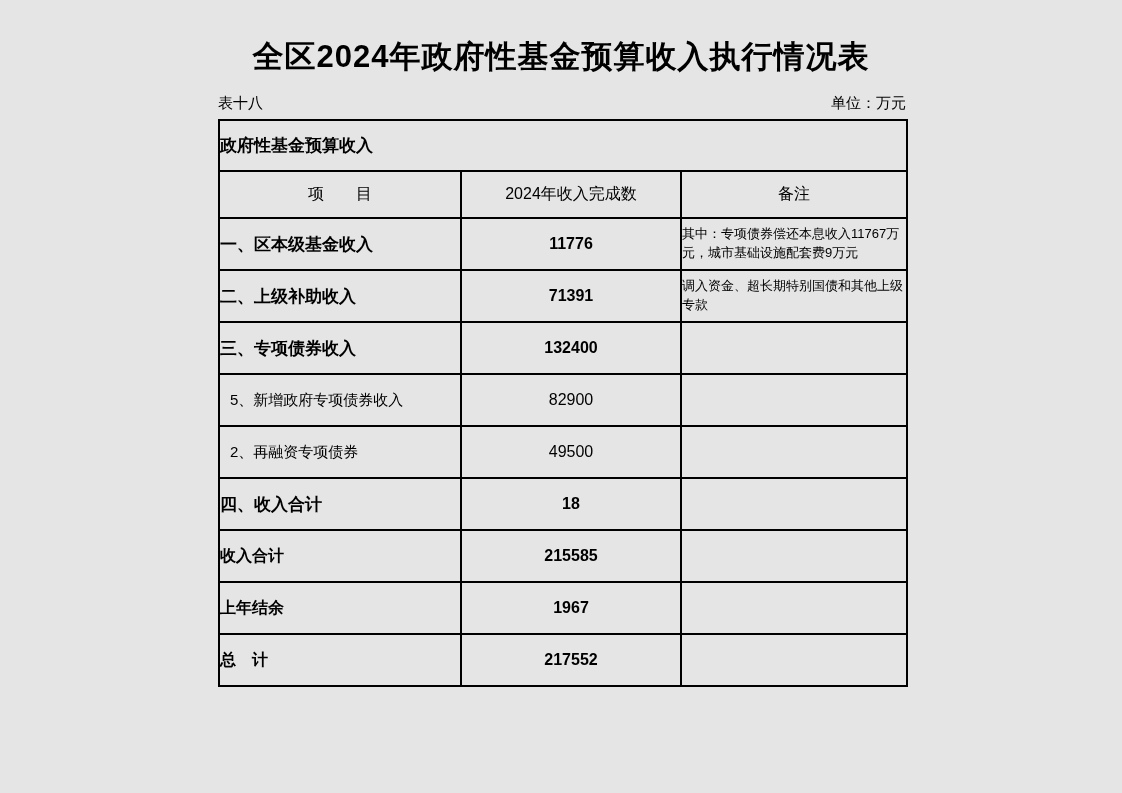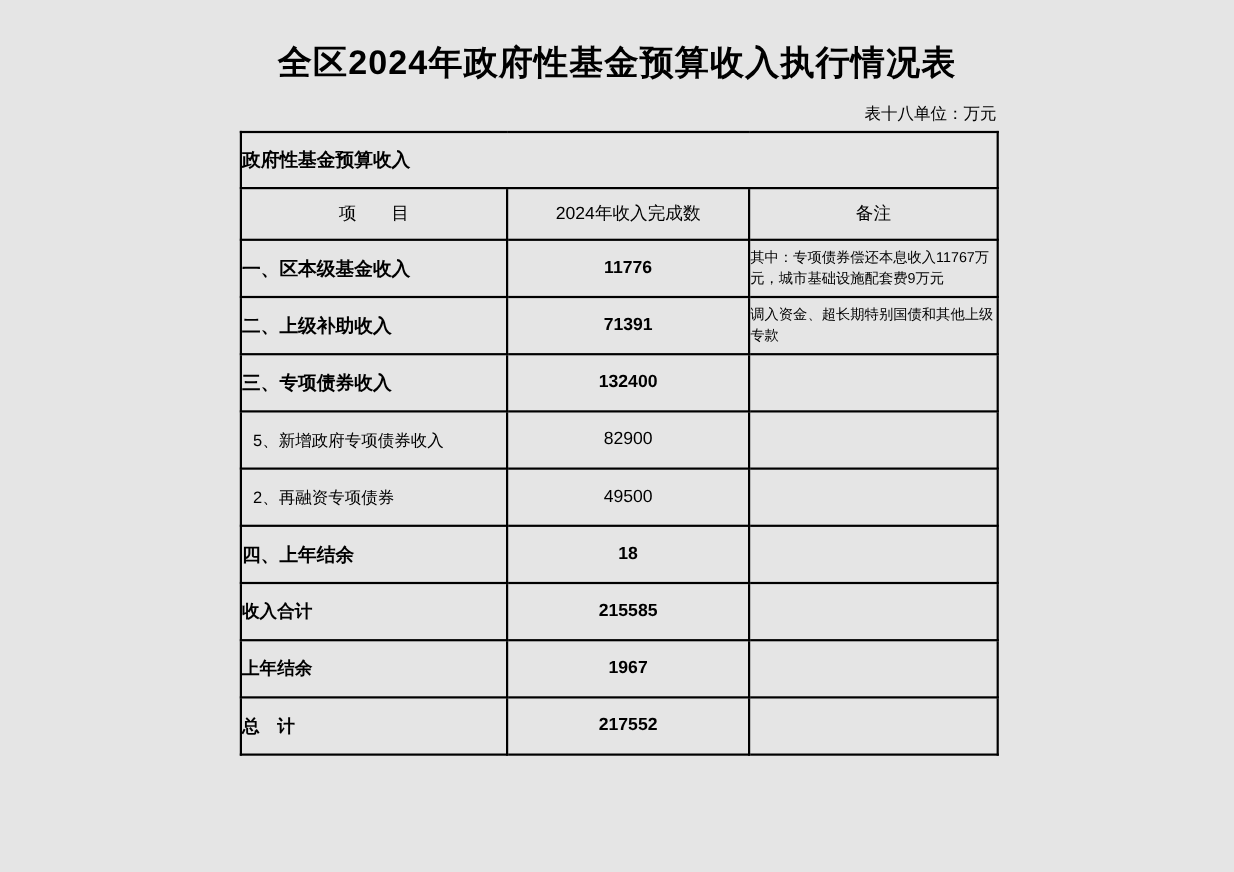--- a/index.html
+++ b/index.html
@@ -26,21 +26,21 @@
     font-weight: bold;
     letter-spacing: 1px;
     white-space: nowrap;
   }
   .meta-row {
     position: absolute;
     top: 94px;
     left: 218px;
     width: 688px;
     display: flex;
-    justify-content: flex-end;
+    justify-content: space-between;
     align-items: flex-end;
     font-size: 15px;
   }
   table.budget-table {
     position: absolute;
     top: 119px;
     left: 218px;
     width: 688px;
     border-collapse: collapse;
     table-layout: fixed;
@@ -125,21 +125,21 @@
       <td class="item-cell">5、新增政府专项债券收入</td>
       <td class="value-cell">82900</td>
       <td class="note-cell"></td>
     </tr>
         <tr class="data-row style-sub">
       <td class="item-cell">2、再融资专项债券</td>
       <td class="value-cell">49500</td>
       <td class="note-cell"></td>
     </tr>
         <tr class="data-row style-section">
-      <td class="item-cell">四、上年结余</td>
+      <td class="item-cell">四、收入合计</td>
       <td class="value-cell">18</td>
       <td class="note-cell"></td>
     </tr>
         <tr class="data-row style-total">
       <td class="item-cell">收入合计</td>
       <td class="value-cell">215585</td>
       <td class="note-cell"></td>
     </tr>
         <tr class="data-row style-total">
       <td class="item-cell">上年结余</td>

